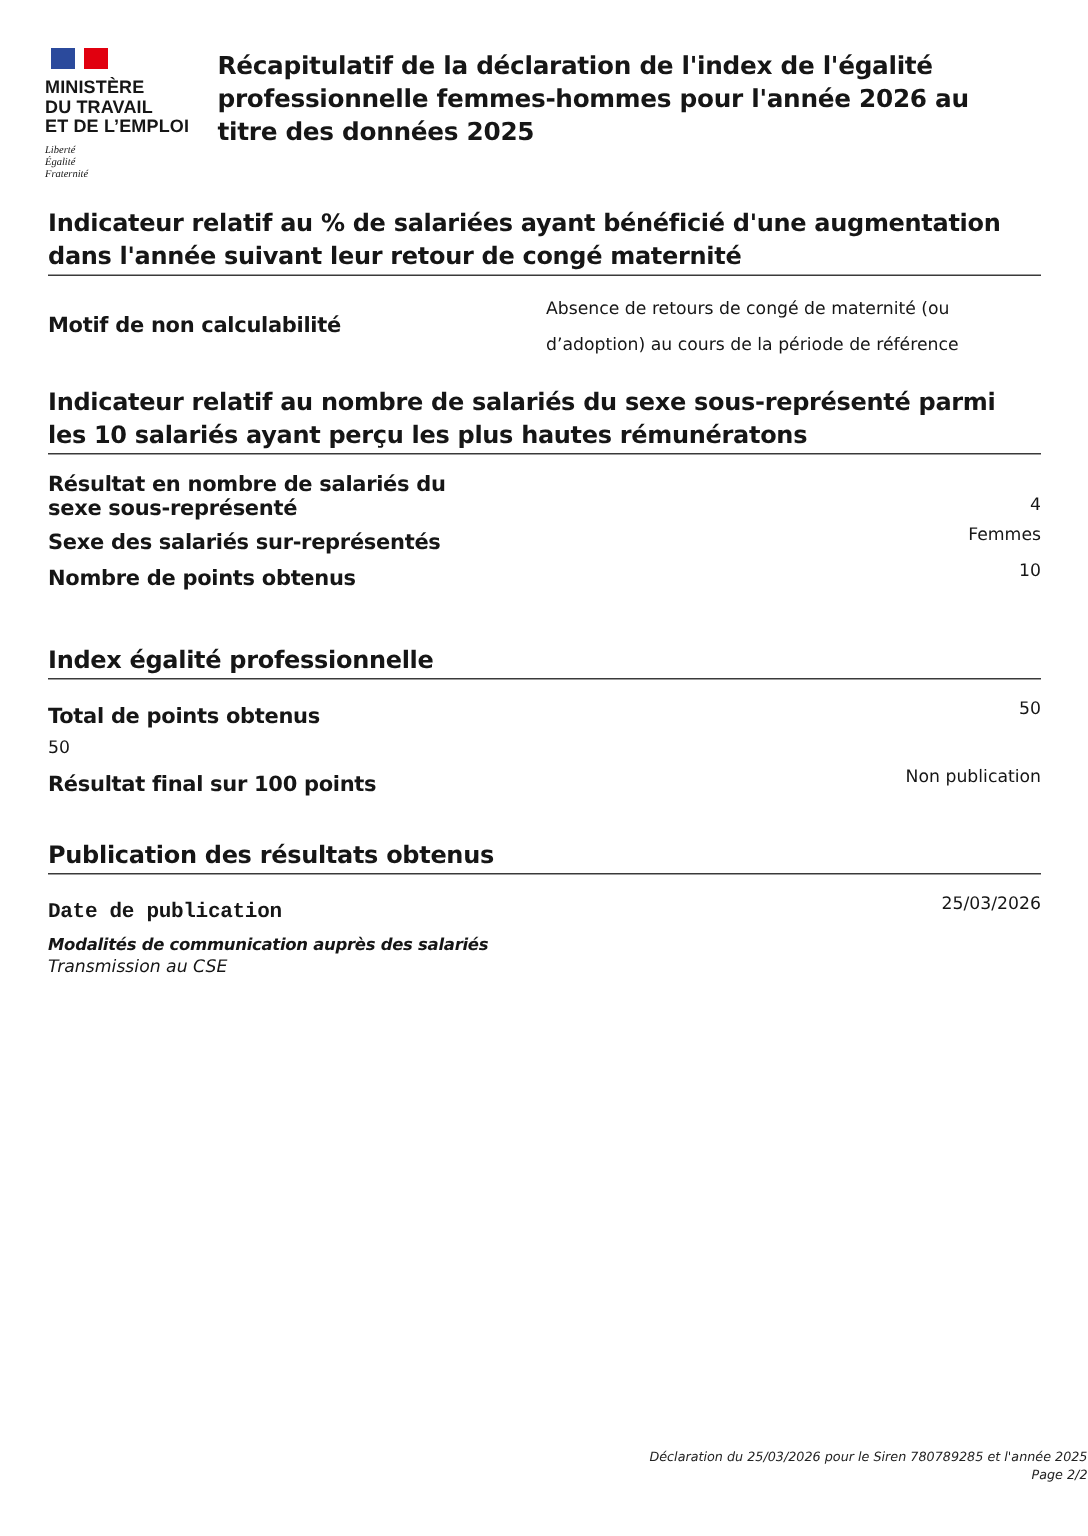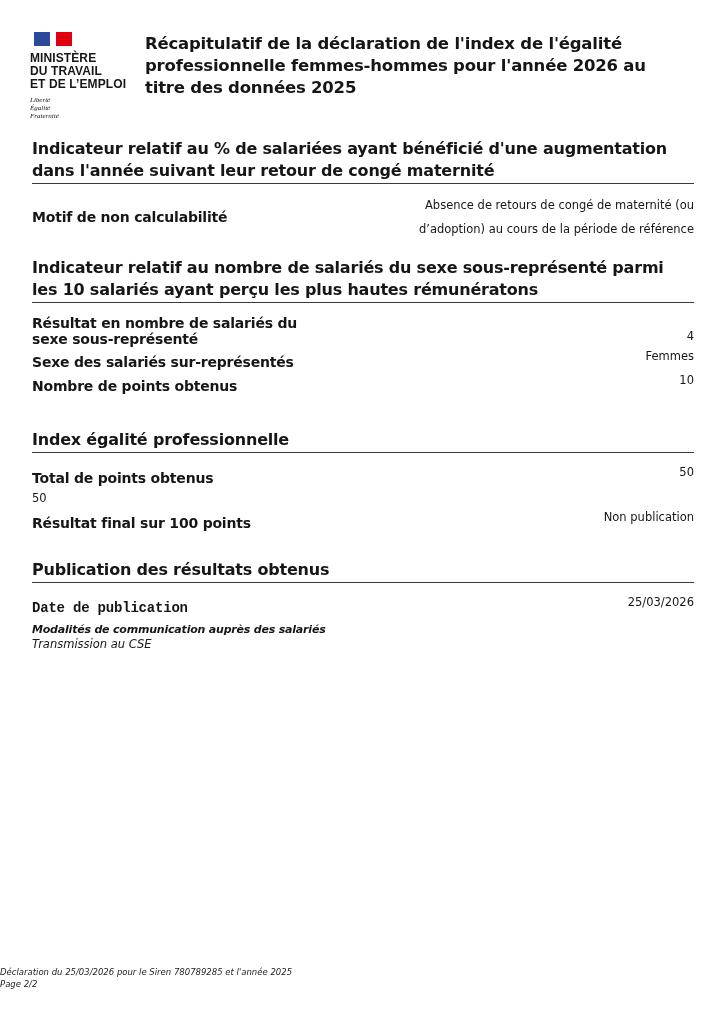--- a/index.html
+++ b/index.html
@@ -9,22 +9,22 @@
   .flag .blue { width:16px; height:14px; background:#2b4a9c; }
   .flag .gap { width:6px; height:14px; background:#fff; }
   .flag .red { width:16px; height:14px; background:#e1000f; }
   .ministry { font-family:"Liberation Sans", sans-serif; font-weight:bold; font-size:12px; line-height:13px; letter-spacing:0.1px; color:#161616; }
   .motto { font-family:"Liberation Serif", serif; font-style:italic; font-size:7px; line-height:8px; margin-top:5px; color:#161616; }
   .doc-title { position:absolute; left:145px; top:33px; width:540px; font-size:16.5px; font-weight:bold; line-height:22px; letter-spacing:-0.2px; }
   .section { position:absolute; left:32px; width:662px; }
   .section-title { font-size:16px; font-weight:bold; line-height:22px; letter-spacing:-0.2px; padding-bottom:1px; border-bottom:1.5px solid #3a3a3a; }
   .row { display:flex; justify-content:space-between; align-items:flex-start; font-size:11.5px; }
   .row .lbl { font-weight:bold; font-size:14px; letter-spacing:-0.2px; }
-  .row .val { text-align:right; font-size:11.5px; }
-  .footer { position:absolute; left:0; width:725px; top:966px; text-align:left; font-size:8.5px; font-style:italic; line-height:12px; color:#222; }
+  .row .val { font-size:11.5px; }
+  .footer { position:absolute; left:0; width:725px; top:966px; text-align:right; font-size:8.5px; font-style:italic; line-height:12px; color:#222; }
 </style>
 </head>
 <body>
 
 <div class="logo">
   <div class="flag">
     <div class="blue"></div>
       <div class="gap"></div>
       <div class="red"></div>
   </div>

